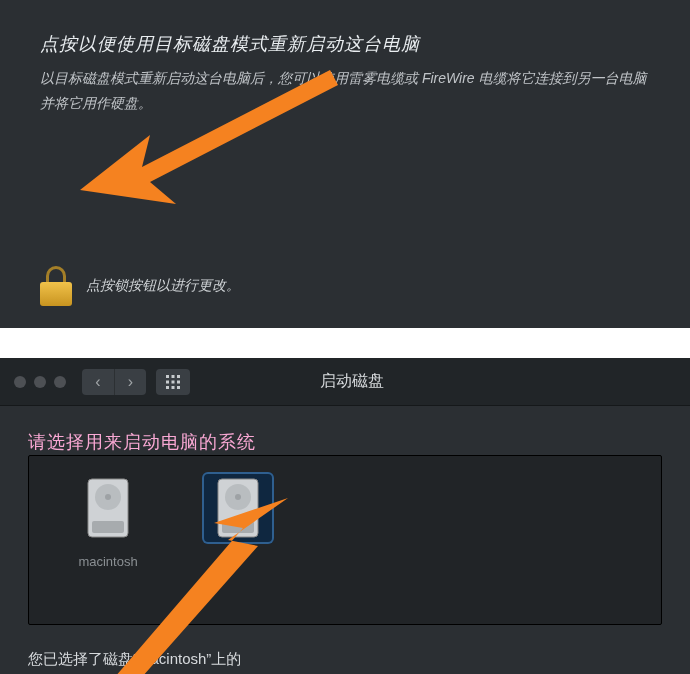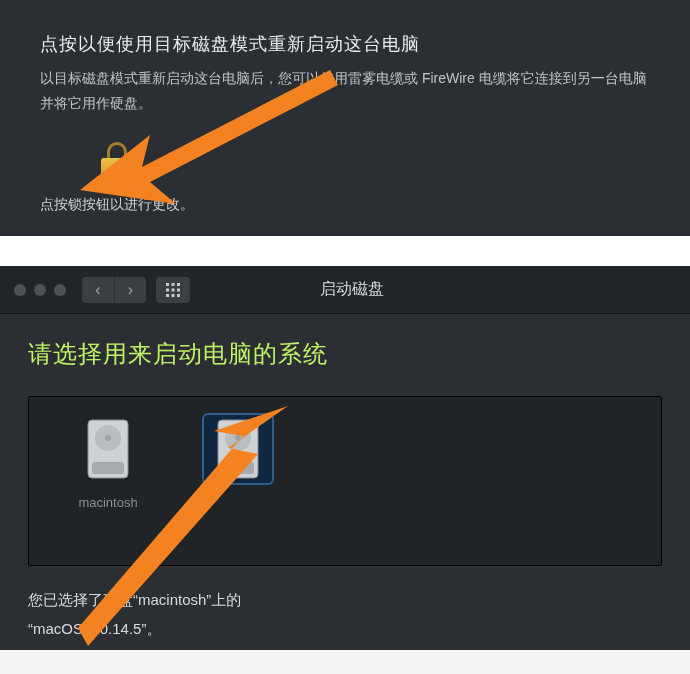--- a/index.html
+++ b/index.html
@@ -12,41 +12,41 @@
   }
   .panel {
     background: #2b2f33;
     color: #d7dadd;
     position: relative;
     margin: 0;
   }
   
   .panel.top {
     padding: 32px 40px 24px 40px;
-    height: 236px;
+    height: 328px;
+    font-style: italic;
   }
   .top .title {
     font-size: 18px;
     color: #e9edf0;
     margin-bottom: 10px;
     letter-spacing: 1px;
   }
   .top .desc {
     font-size: 14px;
     line-height: 1.8;
     color: #c0c4c8;
   }
   .lock-row {
     position: absolute;
     left: 40px;
     bottom: 22px;
     display: flex;
     align-items: center;
     gap: 14px;
-    flex-direction: column;
   }
   .lock-text { font-size: 14px; color: #cfd3d6; }
   
   .padlock {
     width: 32px; height: 40px; position: relative; display:inline-block;
   }
   .padlock .shackle {
     position:absolute; top:0; left:50%; transform:translateX(-50%);
     width:20px; height:18px; border:3px solid #a47f28; border-bottom:none;
     border-radius:12px 12px 0 0;
@@ -93,21 +93,21 @@
   }
   .iconbtn svg { display:block; }
   .wintitle {
     position:absolute; left:0; right:0; 
     font-size:16px; color:#d7dadd; pointer-events:none;
     padding-left:320px;
   }
 
   .bottom-body { padding: 24px 28px 20px 28px; }
   .instruction {
-    font-size: 24px; color:#bef264; margin-bottom:26px; letter-spacing:1px;
+    font-size: 18px; color:#f9a8d4; margin-bottom:1px; letter-spacing:1px;
   }
   .disk-box {
     border:1px solid #000; background:#212427; border-radius:2px;
     padding: 16px 14px 12px 14px;
     height: 170px;
     display:flex; 
   }
   .disk-item {
     width:130px; text-align:center;
     cursor:pointer;

